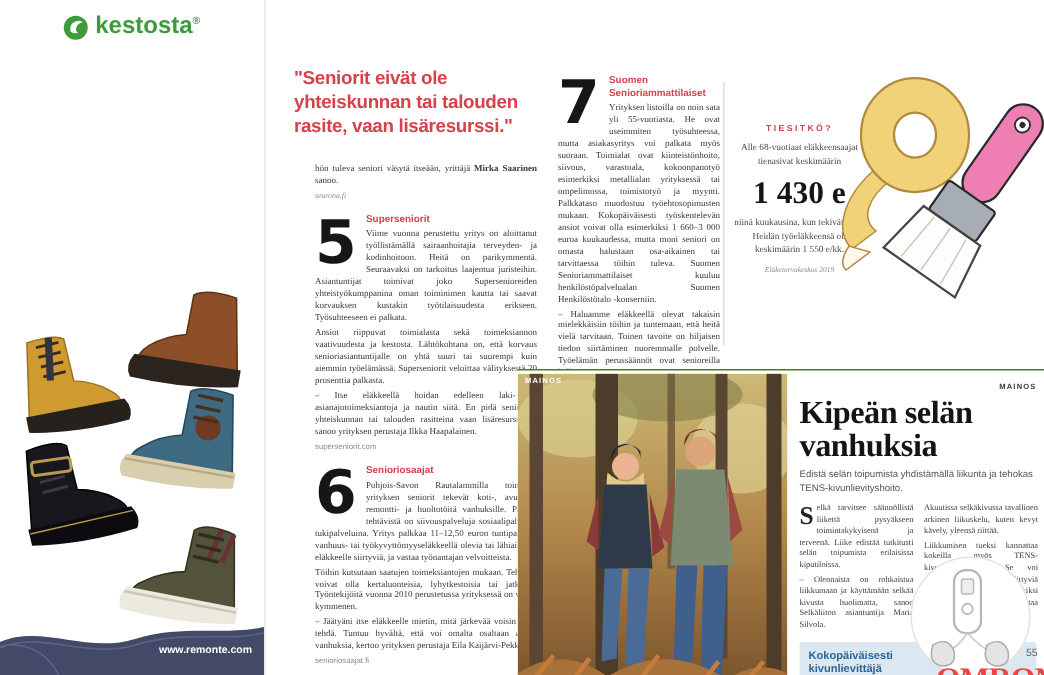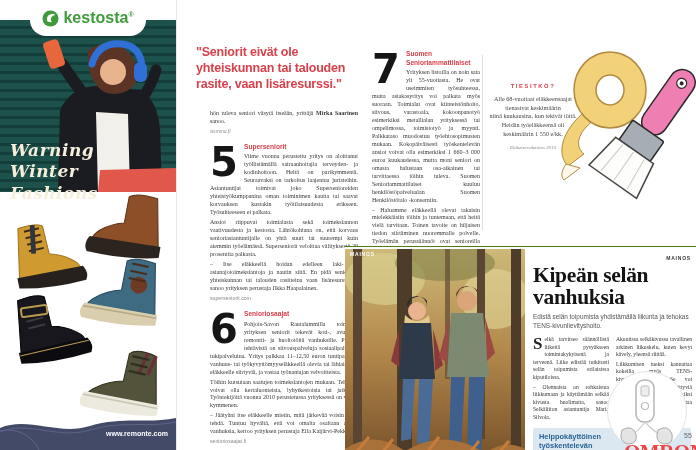--- a/index.html
+++ b/index.html
@@ -77,40 +77,20 @@
                    color:#1c3f94;margin-top:1px;}
   #page-num{left:684px;top:432px;font-family:"Liberation Sans",sans-serif;font-size:7px;color:#666;}
 </style>
 </head>
 <body>
 
 <div id="page">
 
   <div id="left-ad" class="abs">
 
-    <div id="teal" class="abs">
-
-      <svg class="abs" style="left:0;top:0" width="176" height="172" viewBox="0 0 176 172">
-        <path d="M60,90 Q70,68 95,66 L140,70 Q158,80 160,110 L162,172 L58,172 Z" fill="#1b1c22"></path>
-        <path d="M96,92 L128,94 L130,172 L98,172 Z" fill="#f2f0ea"></path>
-        <path d="M100,150 L176,148 L176,172 L98,172 Z" fill="#e2574b"></path>
-        <path d="M88,30 Q112,14 130,34 Q142,50 134,66 Q120,78 104,72 Q86,60 88,30 Z" fill="#5b3425"></path>
-        <circle cx="113" cy="52" r="13" fill="#e8b48e"></circle>
-        <path d="M92,44 Q98,22 122,24 Q140,26 142,46" fill="none" stroke="#2f6fd6" stroke-width="7" stroke-linecap="round"></path>
-        <rect x="134" y="42" width="13" height="20" rx="6" fill="#2f6fd6"></rect>
-        <path d="M92,86 Q74,62 62,44" stroke="#1b1c22" stroke-width="12" stroke-linecap="round" fill="none"></path>
-        <rect x="46" y="20" width="16" height="28" rx="4" fill="#e8663c" transform="rotate(-18 54 34)"></rect>
-        <path d="M136,88 Q152,66 156,50" stroke="#1b1c22" stroke-width="11" stroke-linecap="round" fill="none"></path>
-      </svg>
-      <div id="tagline" class="abs">
-        <div>Warning</div>
-        <div>Winter</div>
-        <div>Fashions</div>
-      </div>
-    </div>
 
     <div id="logo-tab" class="abs">
       <svg width="17" height="17" viewBox="0 0 17 17">
         <circle cx="8.5" cy="8.5" r="8" fill="#3f9a3a"></circle>
         <path d="M5,11 Q4,6 8,4.5 Q12,3 13,5 Q10,5.5 9,8 Q8,10.5 10,12 Q6.5,12.5 5,11 Z" fill="#fff"></path>
       </svg>
       <span class="brand-text"><span>kestosta</span><span class="brand-reg">®</span></span>
     </div>
 
     <svg class="abs" style="left:4px;top:210px" width="95" height="95" viewBox="0 0 100 80">
@@ -196,20 +176,21 @@
       <p><span>– Haluamme eläkkeellä olevat takaisin mielekkäisiin töihin ja tuntemaan, että heitä vielä tarvitaan. Toinen tavoite on hiljaisen tiedon siirtäminen nuoremmalle polvelle. Työelämän perussäännöt ovat senioreilla hallussa. He ovat ajoissa, joustavia, käyttäytyvät kohteliaasti ja arvostavat palkanmaksajaa, sanoo konsernin yrittäjä Tommi Larikka.</span><span class="endmark"></span></p>
       <div class="sec-link">henkilostotalo.fi/senioriammattilaiset</div>
     </div>
   </div>
 
   <div id="col-rule" class="abs"></div>
 
   <div id="factbox" class="abs">
     <div id="fact-label">TIESITKÖ?</div>
     <div id="fact-lead">Alle 68-vuotiaat eläkkeensaajat tienasivat keskimäärin</div>
+    <div id="fact-value">1 430 e</div>
     <div id="fact-detail">niinä kuukausina, kun tekivät töitä. Heidän työeläkkeensä oli keskimäärin 1 550 e/kk.</div>
     <div id="fact-source">Eläketurvakeskus 2019</div>
   </div>
 
   <svg class="abs" style="left:552px;top:36px" width="144" height="192" viewBox="0 0 144 192">
     <path d="M30,78 C10,96 4,118 16,130 L32,118 C22,110 26,96 42,84 Z" fill="#f2d279" stroke="#b08a3e" stroke-width="1"></path>
     <path d="M14,128 C10,134 8,140 12,144 L28,132 Z" fill="#fdf8ea" stroke="#b08a3e" stroke-width="1"></path>
     <ellipse cx="58" cy="54" rx="36" ry="38" fill="#f2d279" stroke="#b08a3e" stroke-width="1.5"></ellipse>
     <ellipse cx="58" cy="54" rx="14" ry="15" fill="#fff" stroke="#b08a3e" stroke-width="1.5"></ellipse>
     <g transform="rotate(35 80 120)">
@@ -282,21 +263,21 @@
         <div class="ad-col">
           <p><span class="dropcap">S</span><span>elkä tarvitsee säännöllistä liikettä pysyäkseen toimintakykyisenä ja terveenä. Liike edistää tutkitusti selän toipumista erilaisissa kiputiloissa.</span></p>
           <p>– Olennaista on rohkaistua liikkumaan ja käyttämään selkää kivusta huolimatta, sanoo Selkäliiton asiantuntija Maria Silvola.</p>
         </div>
         <div class="ad-col">
           <p>Akuutissa selkäkivussa tavallinen arkinen liikuskelu, kuten kevyt kävely, yleensä riittää.</p>
           <p>Liikkumisen tueksi kannattaa kokeilla myös TENS-kivunlievityshoitoa. Se voi vähentää liikkumiseen liittyviä kiputuntemuksia esimerkiksi kävellessä ja näin helpottaa liikkeelle lähtöä.</p>
         </div>
       </div>
       <div id="bluebox">
-        <div id="bluebox-title">Helppokäyttöinen työskentelevän</div>
+        <div id="bluebox-title">Kokopäiväisesti kivunlievittäjä</div>
         <div id="bluebox-body">TENS-teknologiaan perustuva Omron PocketTens -kivunlievittäjä auttaa lihas- ja nivelkipuihin. Hoitoaika on 15–30 minuuttia, ja valittavissa on viisi valmista hoito-ohjelmaa. Laite mahtuu taskuun ja on kevyt kantaa mukana.*</div>
       </div>
 
     </div>
 
     <div id="device-circle" class="abs">
       <svg width="78" height="78" viewBox="0 0 78 78">
         <rect x="28" y="8" width="18" height="42" rx="8" fill="#fff" stroke="#b5b5b5" stroke-width="1.5"></rect>
         <rect x="33" y="14" width="8" height="10" rx="1.5" fill="#eee" stroke="#bbb" stroke-width="1"></rect>
         <circle cx="37" cy="34" r="3.5" fill="none" stroke="#bbb" stroke-width="1.2"></circle>

